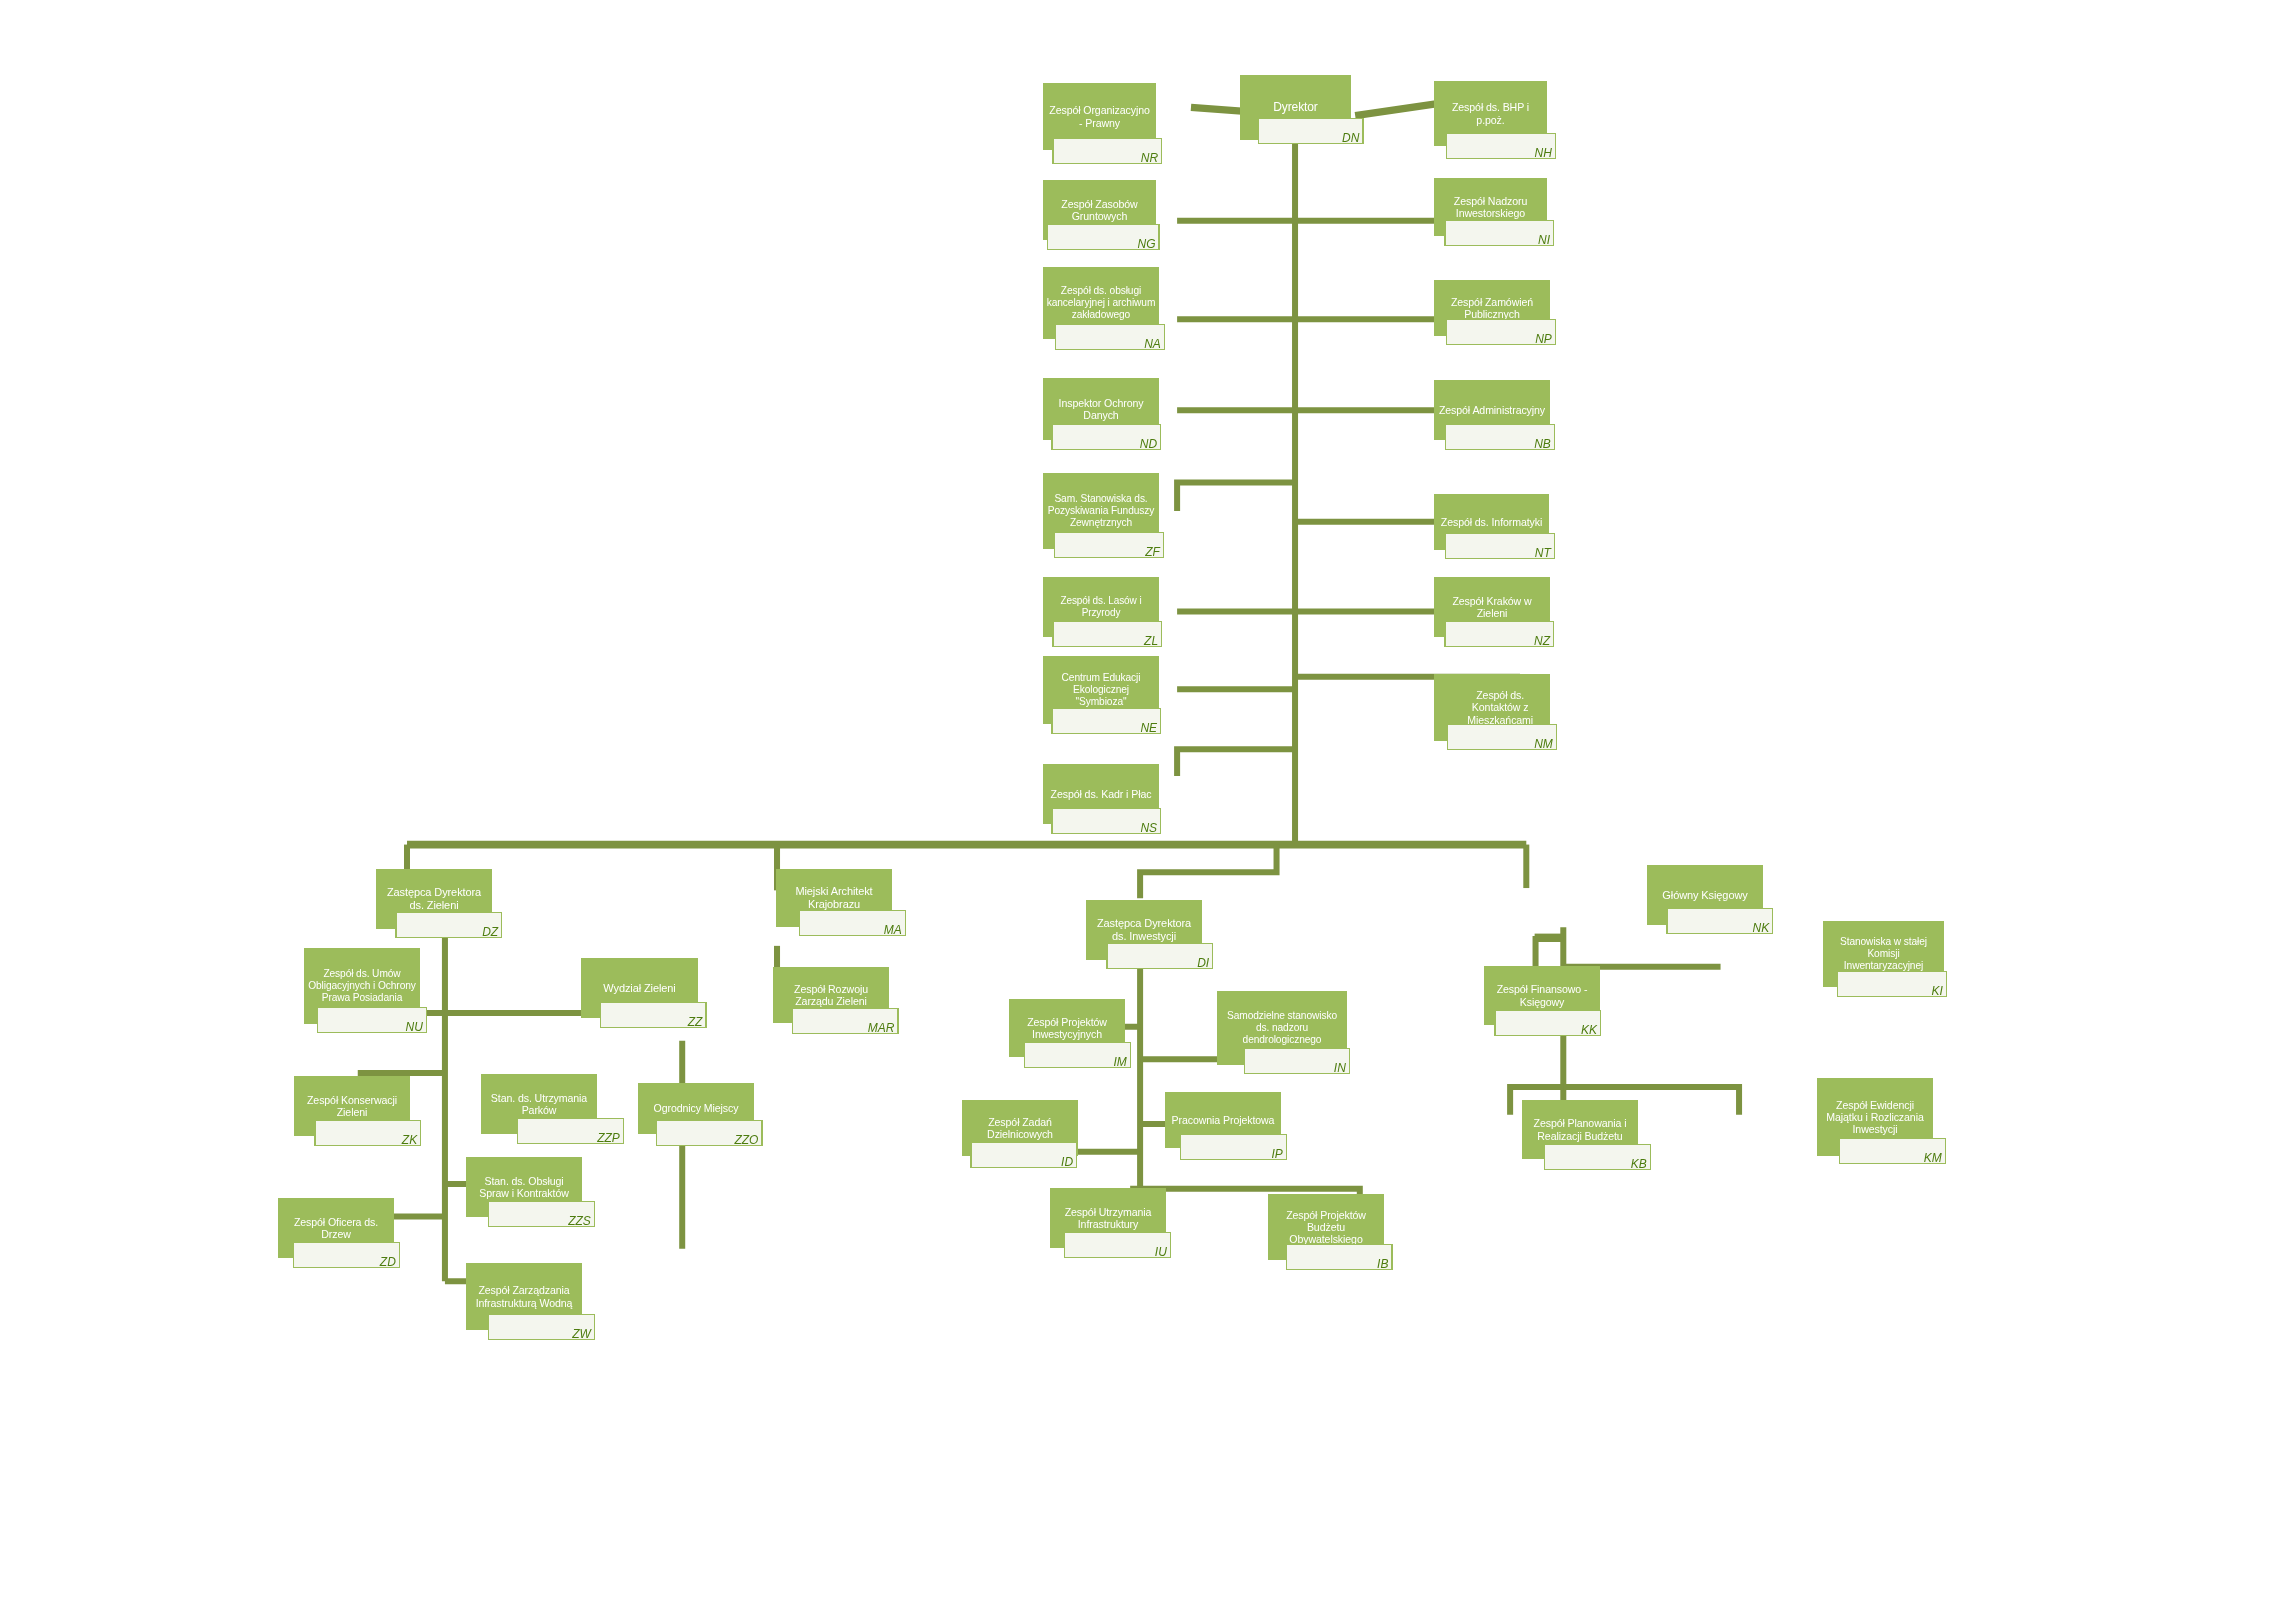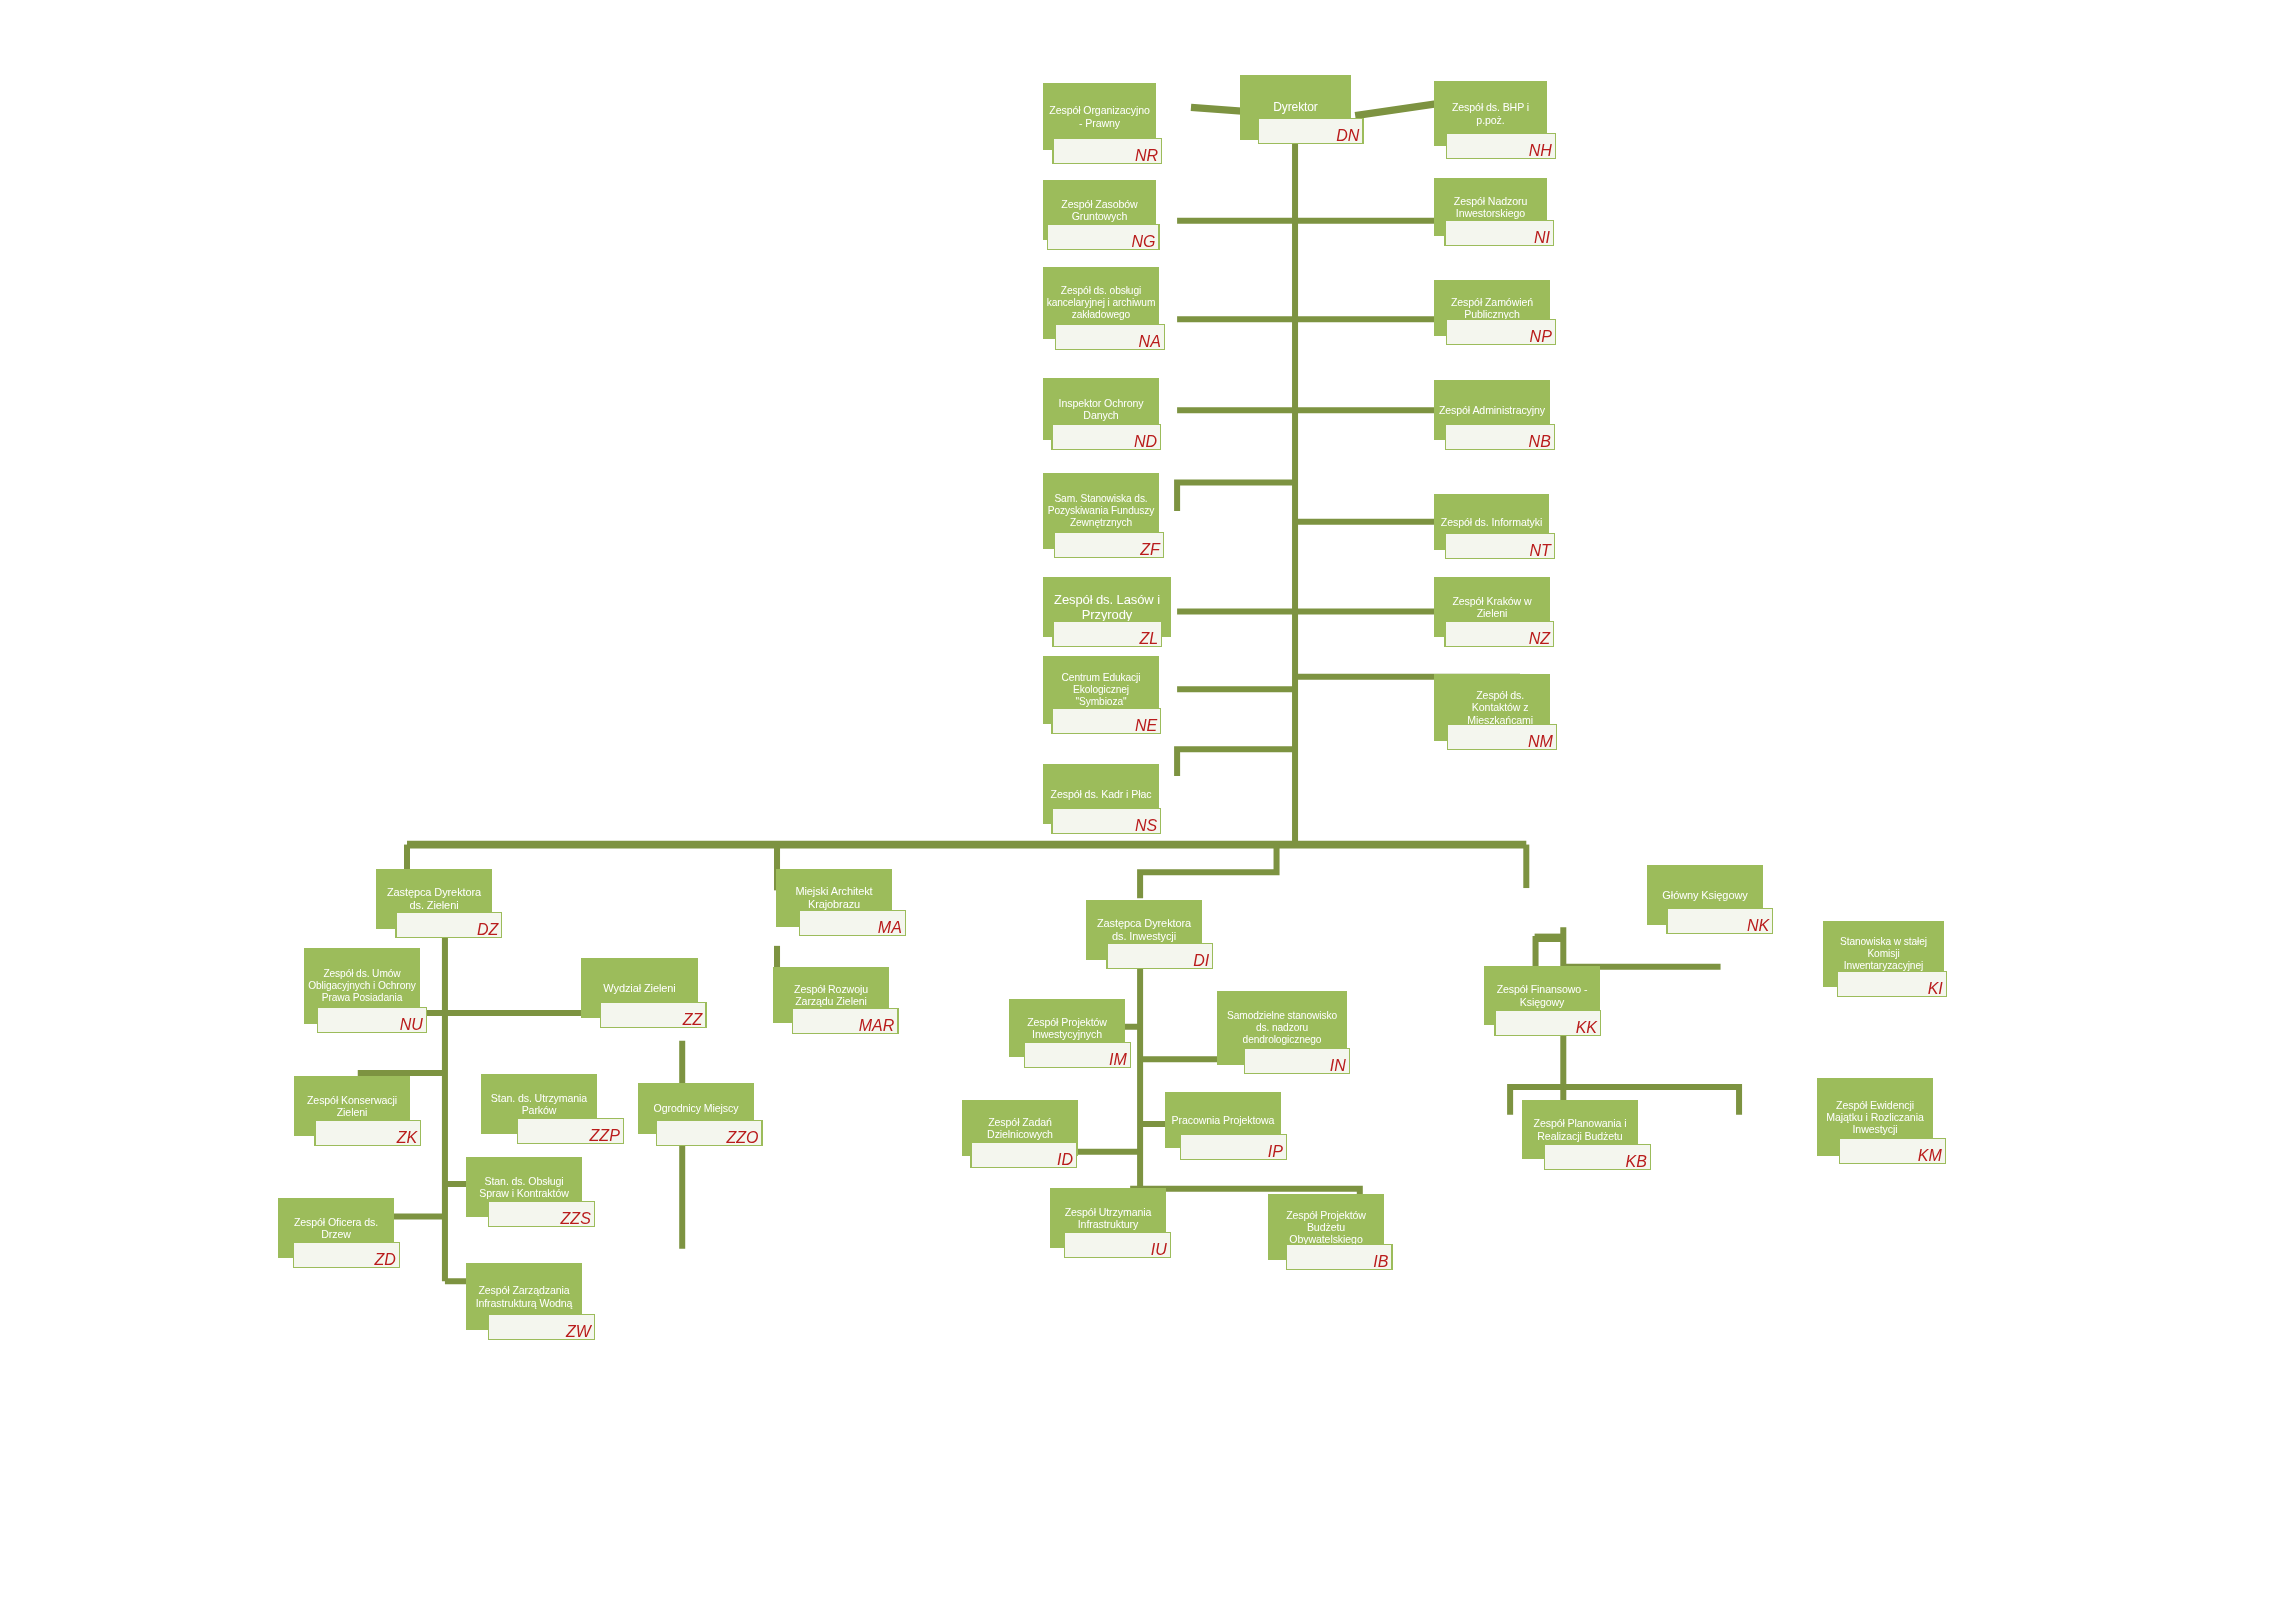--- a/index.html
+++ b/index.html
@@ -42,22 +42,22 @@
     width:100%;
     height:100%;
     background:#F4F6EE;
     position:relative;
   }
   .node .tag i s{
     position:absolute;
     right:2.8px;
     bottom:-0.9px;
     text-decoration:none;
-    color:#b91c1c;
-    font-size:16px;
+    color:#4d7c0f;
+    font-size:12px;
     line-height:1;
     font-weight:400;
   }
 
   
   #title{
     position:absolute;
     left:1650px;
     top:73px;
     width:555px;
@@ -223,21 +223,21 @@
   <div class="node" style="left:1434px;top:494px;width:115px;height:56px;">
     <div class="body" style="width:115px;height:56px;font-size:10.6px;">Zespół ds. Informatyki</div>
     <div class="tag" style="left:11px;top:39px;width:110px;height:26px;">
         <i>
           <s>NT</s>
         </i>
       </div>
   </div>
 
   <div class="node" style="left:1043px;top:577px;width:116px;height:60px;">
-    <div class="body" style="width:128px;height:60px;font-size:13px;">Zespół ds. Lasów i Przyrody</div>
+    <div class="body" style="width:116px;height:60px;font-size:10px;">Zespół ds. Lasów i Przyrody</div>
     <div class="tag" style="left:9.3px;top:44px;width:110px;height:26px;">
         <i>
           <s>ZL</s>
         </i>
       </div>
   </div>
 
   <div class="node" style="left:1434px;top:577px;width:116px;height:60px;">
     <div class="body" style="width:116px;height:60px;font-size:10.6px;">Zespół Kraków w Zieleni</div>
     <div class="tag" style="left:10.2px;top:44px;width:110px;height:26px;">

